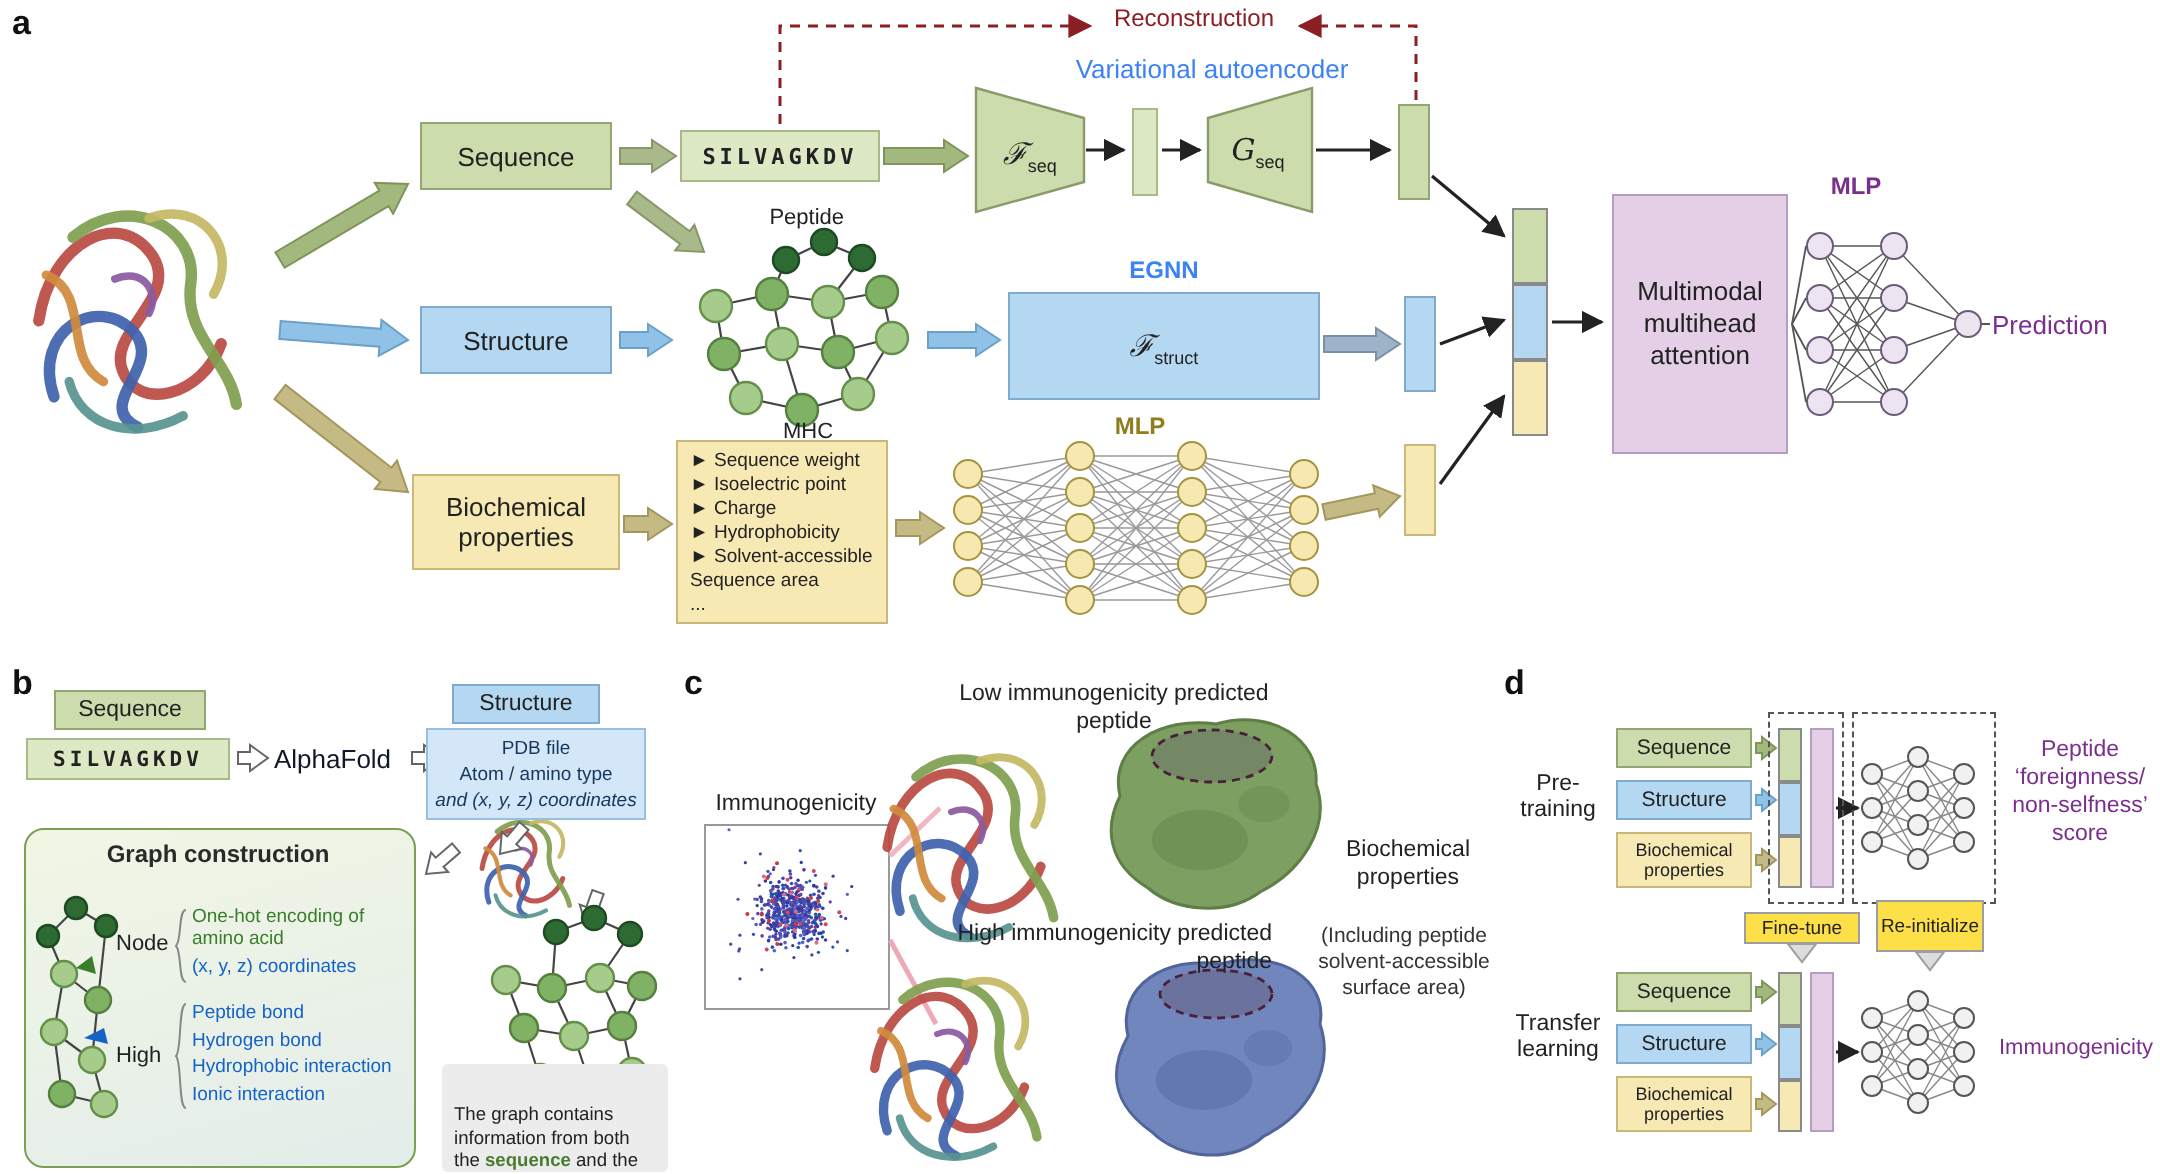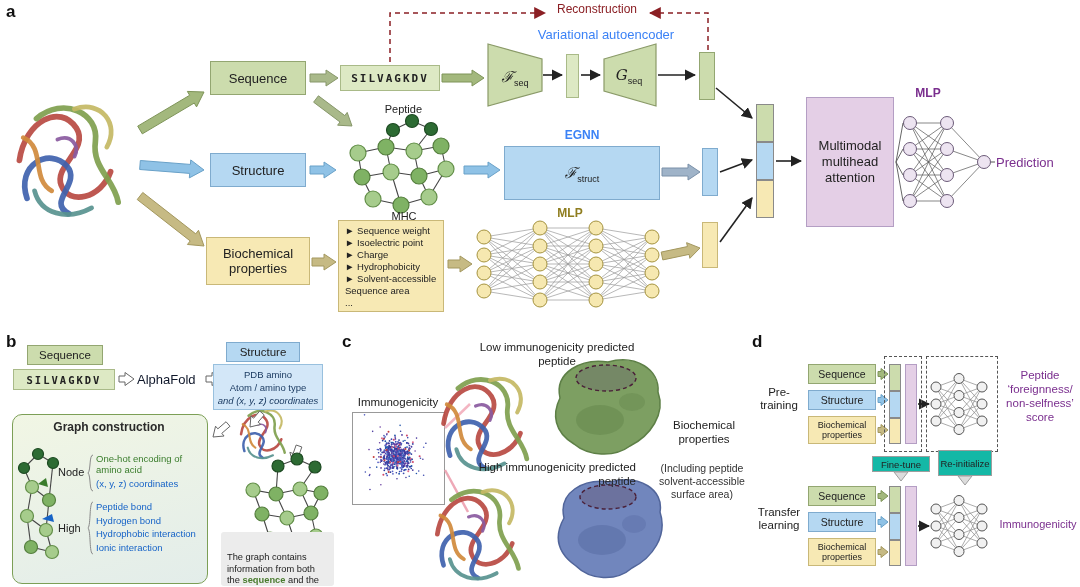--- a/index.html
+++ b/index.html
@@ -15,21 +15,21 @@
   .lightblue{background:#d3e7f8;border-color:#98c0de;}
   .yellow{background:#f7e9b4;border-color:#c9b878;}
   .purple{background:#e4cfe6;border-color:#b49ec4;}
   .lbl{position:absolute;z-index:2;font-weight:bold;font-size:17px;color:#111;}
   .mono{font-family:"DejaVu Sans Mono",monospace;font-weight:bold;letter-spacing:2px;}
   .math{font-family:"DejaVu Serif",serif;font-style:italic;font-size:15px;}
   .math sub{font-size:9px;font-style:normal;font-family:"Liberation Sans",sans-serif;}
   .bg0{z-index:0;}
   .seg{width:100%;box-sizing:border-box;border:1px solid #8a8a8a;}
   .dashedbox{position:absolute;z-index:2;border:1.2px dashed #555;background:transparent;box-sizing:border-box;}
-  .graybtn{position:absolute;z-index:2;background:#14b8a6;border:1px solid #9e9e9e;display:flex;
+  .graybtn{position:absolute;z-index:2;background:#fde047;border:1px solid #9e9e9e;display:flex;
            align-items:center;justify-content:center;text-align:center;font-size:9.5px;box-sizing:border-box;}
 </style>
 </head>
 <body>
 
 <div id="fig">
   <svg id="overlay" width="1080" height="587">
       <defs>
         <marker id="mk-b" viewBox="0 0 10 10" refX="9" refY="5" markerWidth="7" markerHeight="7" orient="auto-start-reverse">
           <path d="M0,0 L10,5 L0,10 z" fill="#222"></path>
@@ -1011,21 +1011,21 @@
   <div class="t" style="left:898px;top:86px;width:60px;text-align:center;font-size:12px;font-weight:bold;color:#7a2e8e">MLP</div>
   <div class="t" style="left:996px;top:155px;width:82px;font-size:13px;color:#7a2e8e">Prediction</div>
 
   <div class="lbl" style="left:6px;top:332px">b</div>
 
   <div class="box green" style="left:27px;top:345px;width:76px;height:20px;font-size:11.5px">Sequence</div>
   <div class="box lightgreen mono" style="left:13px;top:369px;width:102px;height:21px;font-size:10.5px">SILVAGKDV</div>
   <div class="t" style="left:137px;top:372px;width:66px;font-size:13px;color:#0f172a">AlphaFold</div>
   <div class="box blue" style="left:226px;top:342px;width:74px;height:20px;font-size:11.5px">Structure</div>
   <div class="box lightblue" style="left:213px;top:364px;width:110px;height:46px;display:block;padding:3px 1px;font-size:9.5px;line-height:13px;color:#17375e">
-    <div>PDB amino</div>
+    <div>PDB file</div>
     <div>Atom / amino type</div>
     <div style="font-style:italic">and (x, y, z) coordinates</div>
   </div>
 
   <div class="t bg0" style="left:12px;top:414px;width:194px;height:168px;border:1.5px solid #7c9f56;border-radius:10px;background:linear-gradient(165deg,#f1f6e4 0%,#e3edea 100%);z-index:0"></div>
   <div class="t" style="left:12px;top:420px;width:194px;text-align:center;font-size:12px;font-weight:bold;color:#2a2a2a">Graph construction</div>
   <div class="t" style="left:58px;top:466px;font-size:11px">Node</div>
   <div class="t" style="left:96px;top:453px;width:106px;font-size:9.5px;line-height:11px">
     <div style="color:#3a7d2c">One-hot encoding of amino acid</div>
     <div style="color:#1663c7;margin-top:3px">(x, y, z) coordinates</div>

